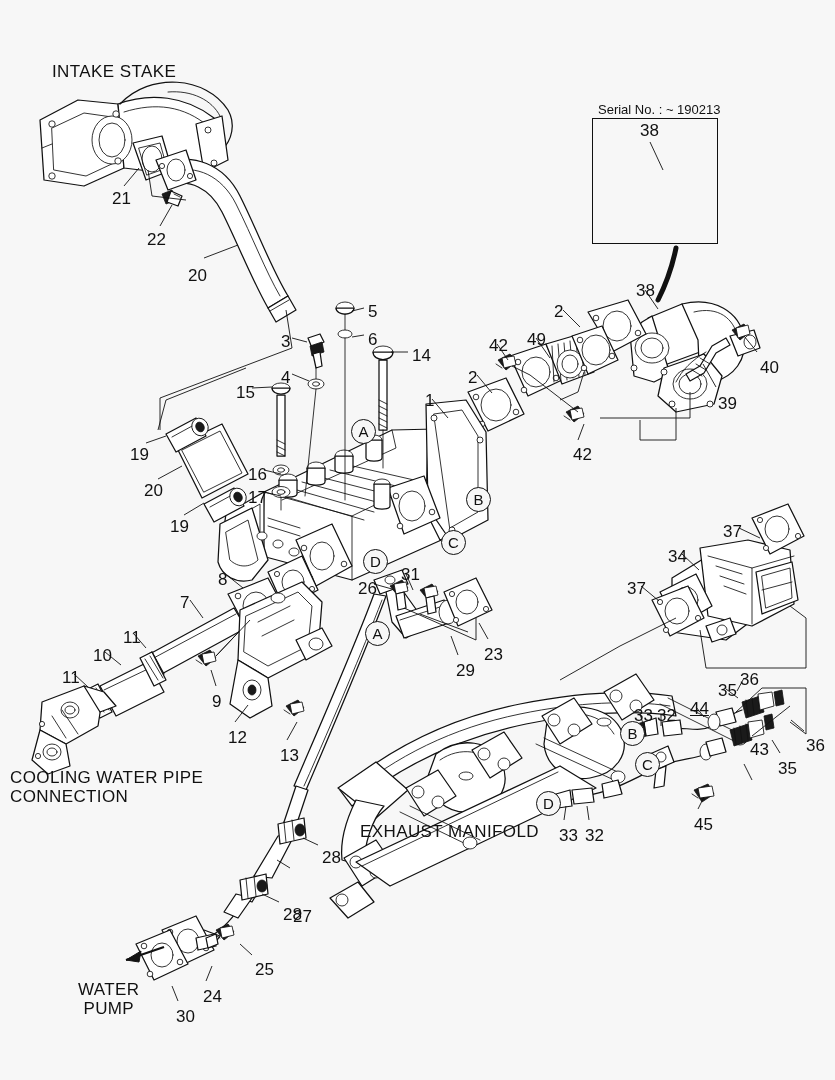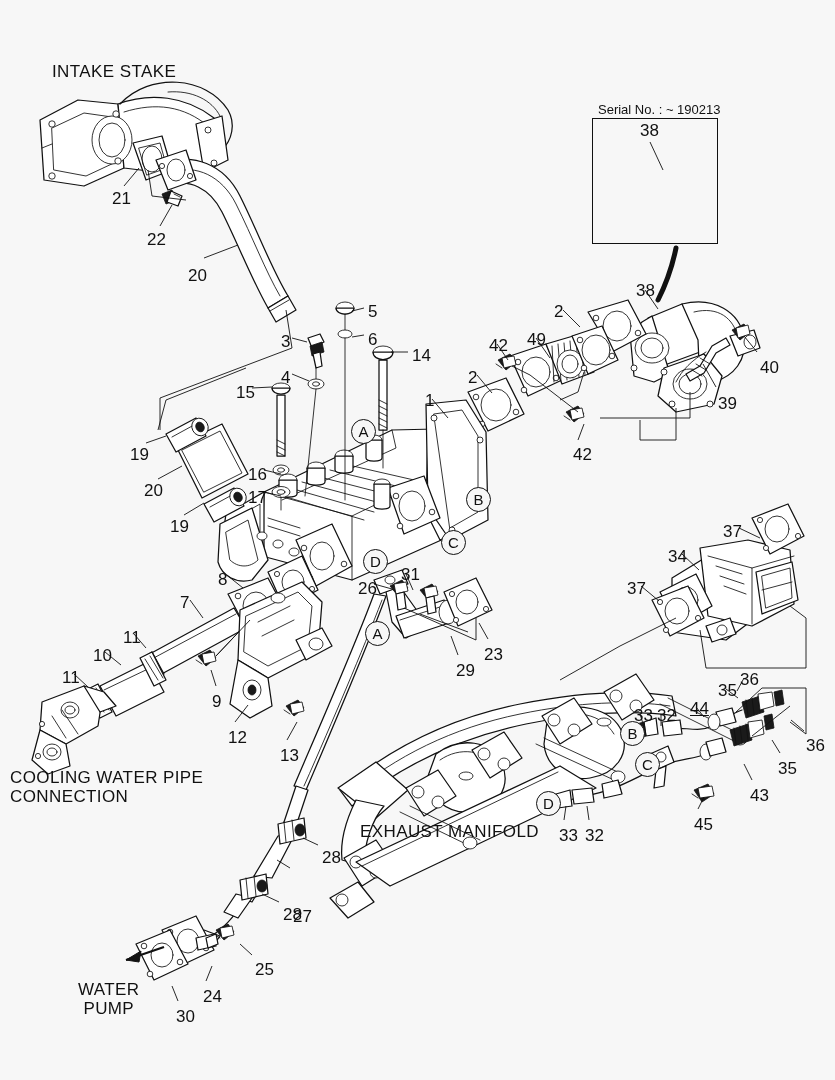--- a/index.html
+++ b/index.html
@@ -738,21 +738,21 @@
       <div class="callout" style="left: 723px; top: 523px;">37</div>
       <div class="callout" style="left: 668px; top: 548px;">34</div>
       <div class="callout" style="left: 627px; top: 580px;">37</div>
       <div class="callout" style="left: 740px; top: 671px;">36</div>
       <div class="callout" style="left: 718px; top: 682px;">35</div>
       <div class="callout" style="left: 634px; top: 707px;">33</div>
       <div class="callout" style="left: 657px; top: 707px;">32</div>
       <div class="callout" style="left: 690px; top: 700px; text-decoration: underline;">44</div>
       <div class="callout" style="left: 806px; top: 737px;">36</div>
       <div class="callout" style="left: 778px; top: 760px;">35</div>
-      <div class="callout" style="left: 750px; top: 787px;">43</div>
+      <div class="callout" style="left: 750px; top: 741px;">43</div>
       <div class="callout" style="left: 694px; top: 816px;">45</div>
       <div class="callout" style="left: 559px; top: 827px;">33</div>
       <div class="callout" style="left: 585px; top: 827px;">32</div>
       <div class="callout" style="left: 322px; top: 849px;">28</div>
       <div class="callout" style="left: 293px; top: 873px; margin-top: 35px;">27</div>
       <div class="callout" style="left: 283px; top: 906px;">28</div>
       <div class="callout" style="left: 255px; top: 961px;">25</div>
       <div class="callout" style="left: 203px; top: 988px;">24</div>
       <div class="callout" style="left: 176px; top: 1008px;">30</div>
     </div>

